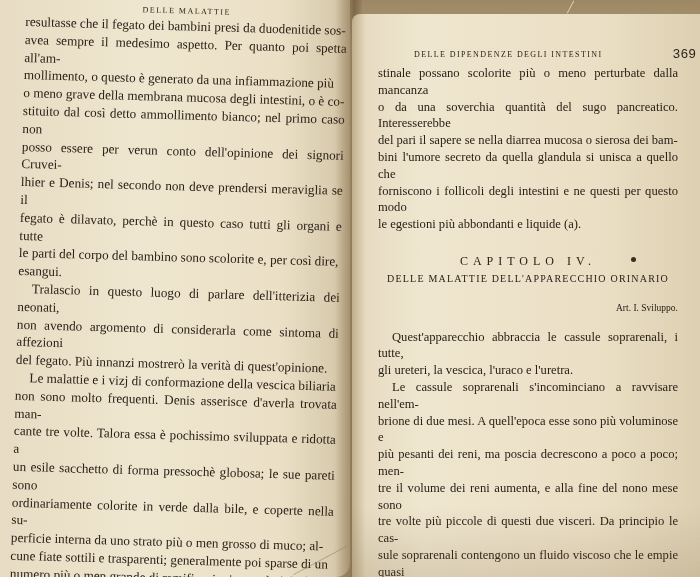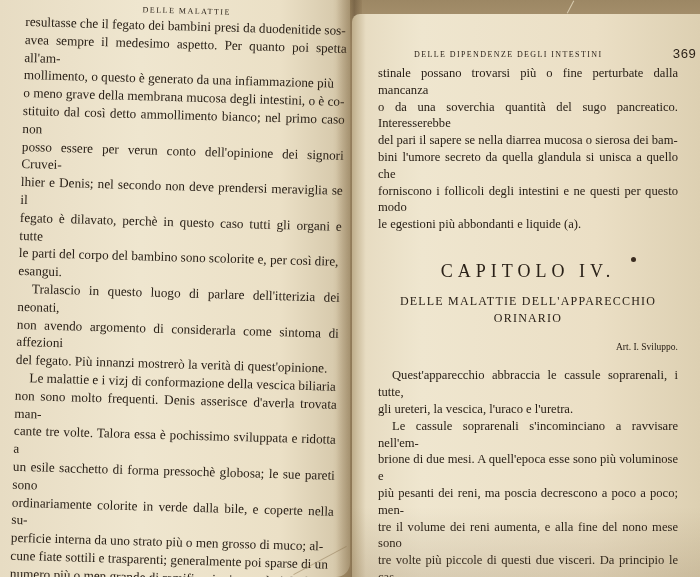--- a/index.html
+++ b/index.html
@@ -50,24 +50,24 @@
     position:absolute; left:30px; top:36px; width:300px; height:14px;
     font-size:8px; letter-spacing:1.4px; text-transform:uppercase;
   }
   .right-head .rh-title { position:absolute; left:32px; top:0; }
   .right-head .rh-num { position:absolute; right:-14px; top:-3px; font-size:13px; letter-spacing:0; text-transform:none;font-family:Liberation Mono, monospace; }
   .right-body {
     position:absolute; left:26px; top:51px; width:300px;
     font-size:12.6px; line-height:16.8px; text-align:justify;
   }
   .chapter {
-    text-align:center; font-size:18px; letter-spacing:5px; margin-top:30px; height:18px;
+    text-align:center; font-size:12px; letter-spacing:5px; margin-top:20px; height:18px;
   }
   .chapter-sub {
-    text-align:center; font-size:12px; letter-spacing:1.2px; text-transform:uppercase; margin-top:12px;
+    text-align:center; font-size:10px; letter-spacing:1.2px; text-transform:uppercase; 
   }
   .article {
     text-align:right; font-size:9.5px; margin-top:12px; margin-bottom:12px;
   }
   .smudge {
     position:absolute; left:631px; top:257px; width:5px; height:5px; border-radius:50%; background:#3a2c20;
   }
   .crease {
     position:absolute; left:570px; top:0; width:1px; height:14px; background:#d9ccb0; transform:rotate(28deg);
   }
@@ -117,21 +117,21 @@
 
 <div class="gutter-shadow"></div>
 
 <div class="page page-right">
   <div class="right-head">
     <span class="rh-title">DELLE DIPENDENZE DEGLI INTESTINI</span>
     <span class="rh-num">369</span>
   </div>
   <div class="right-body">
     <div>
-      <div class="para">stinale possano trovarsi più o fine perturbate dalla mancanza</div>
+      <div class="para">stinale possano scolorite più o meno perturbate dalla mancanza</div>
       <div class="para">o da una soverchia quantità del sugo pancreatico. Interesserebbe</div>
       <div class="para">del pari il sapere se nella diarrea mucosa o sierosa dei bam-</div>
       <div class="para">bini l'umore secreto da quella glandula si unisca a quello che</div>
       <div class="para">forniscono i follicoli degli intestini e ne questi per questo modo</div>
       <div class="para">le egestioni più abbondanti e liquide (a).</div>
     </div>
     <div class="chapter">CAPITOLO IV.</div>
     <div class="chapter-sub">DELLE MALATTIE DELL'APPARECCHIO ORINARIO</div>
     <div class="article">Art. I. Sviluppo.</div>
     <div>

